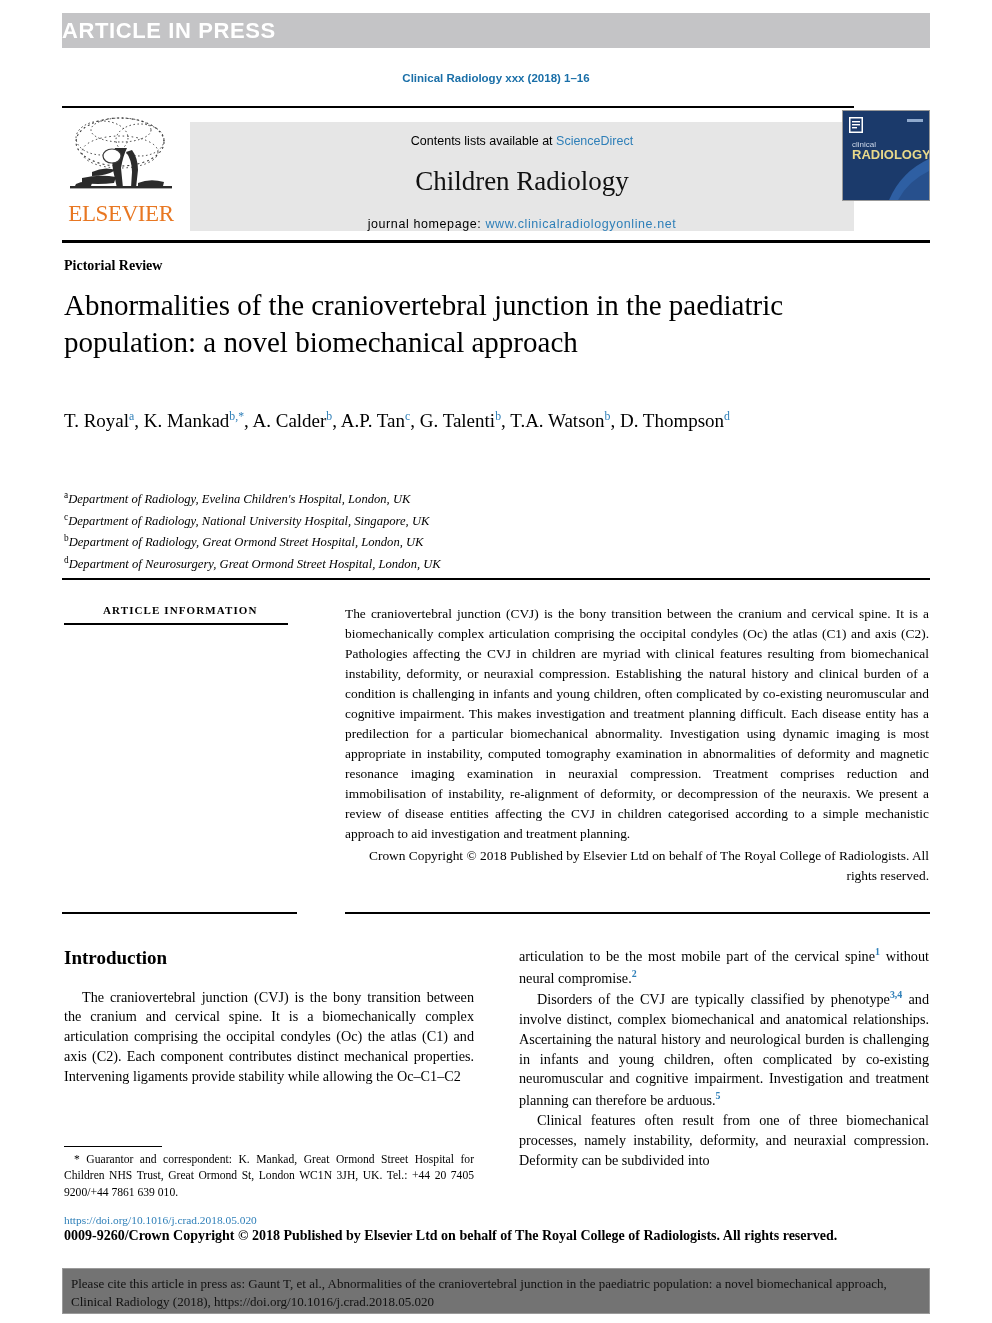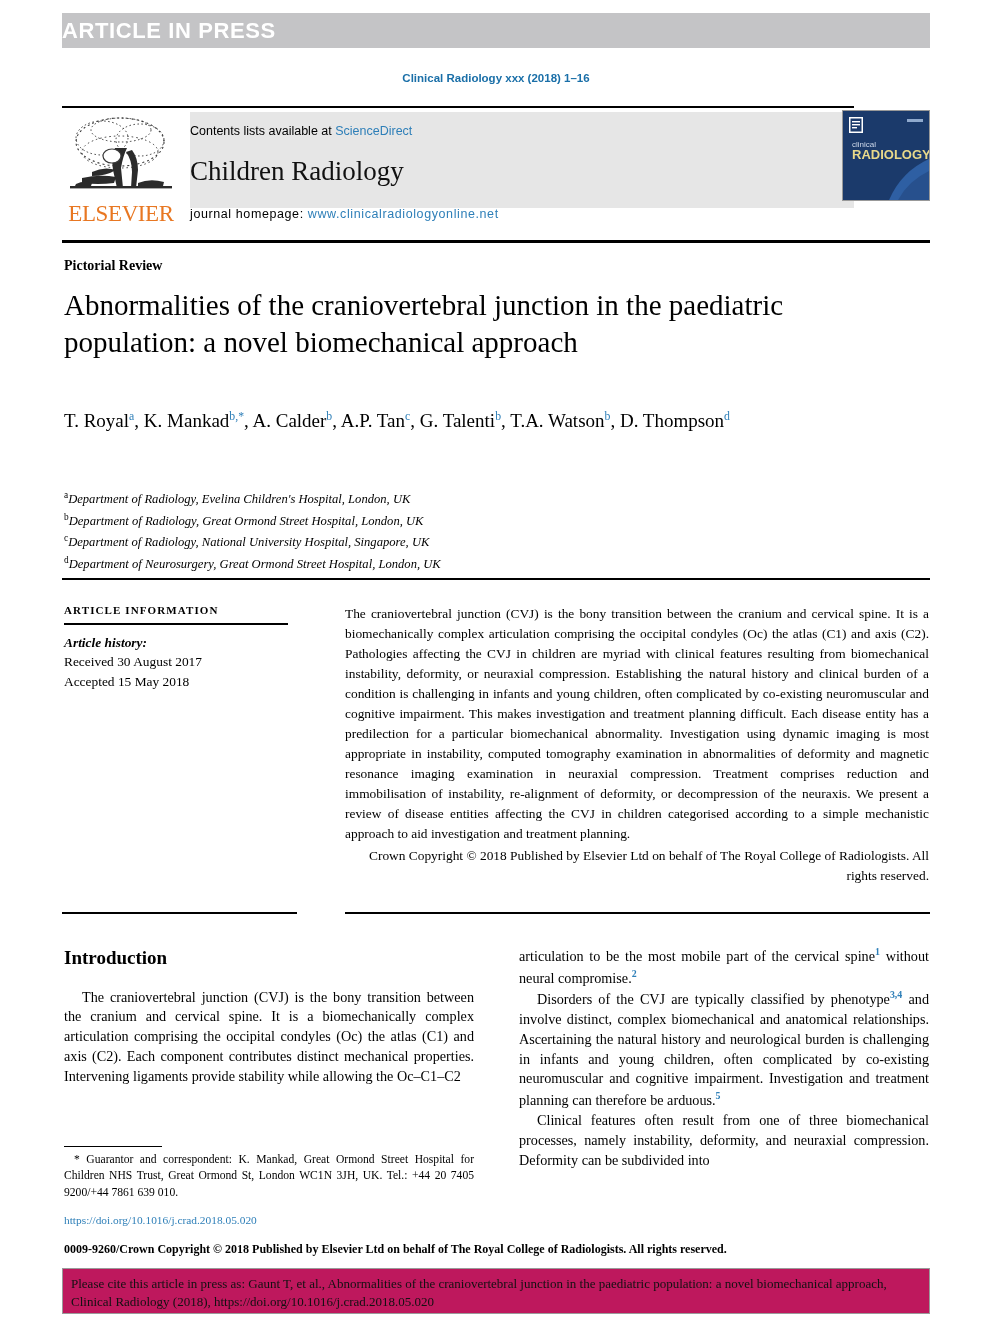--- a/index.html
+++ b/index.html
@@ -87,24 +87,25 @@
     width: 118px;
     text-align: center;
     color: #e87722;
     font-family: "Liberation Serif", serif;
     font-size: 23px;
     letter-spacing: -0.4px;
   }
   .contents-box {
     position: absolute;
     left: 128px;
-    top: 2px;
+    top: 12px;
     width: 664px;
-    height: 96px;
+    height: 109px;
     background: #e6e6e6;
+    text-align: center;
   }
   .contents-line {
     margin-top: 12px;
     font-family: "Liberation Sans", sans-serif;
     font-size: 12.5px;
     color: #000;
   }
   .sd-link { color: #2e7fb8; }
   .journal-name {
     margin-top: 18px;
@@ -213,20 +214,21 @@
     position: absolute;
     left: 64px;
     top: 604px;
     width: 248px;
   }
   .artinfo-head {
     font-family: "Liberation Serif", serif;
     font-size: 11px;
     font-weight: bold;
     letter-spacing: 1.1px;
+    margin-left: 39px;
   }
   .artinfo-rule {
     margin-top: 7px;
     width: 224px;
     height: 1.5px;
     background: #000;
   }
   .artinfo-body {
     margin-top: 8px;
     font-family: "Liberation Serif", serif;
@@ -322,35 +324,35 @@
     left: 64px;
     top: 1214px;
     width: 866px;
   }
   .doi-link {
     font-family: "Liberation Serif", serif;
     font-size: 11.4px;
     color: #2e7fb8;
   }
   .issn-line {
-    margin-top: 16px;
-    font-family: "Liberation Serif", serif;
-    font-size: 12px;
+    margin-top: 2px;
+    font-family: "Liberation Serif", serif;
+    font-size: 14px;
     font-weight: bold;
   }
 
   
   .cite-box {
     position: absolute;
     left: 62px;
     top: 1268px;
     width: 868px;
     height: 46px;
     border: 1.5px solid #9a9a9a;
-    background: #be185d;
+    background: #737373;
     box-sizing: border-box;
     padding: 6px 8px 8px 8px;
   }
   .cite-text {
     font-family: "Liberation Serif", serif;
     font-size: 13px;
     line-height: 1.36;
     color: #111;
   }
 </style>
@@ -428,35 +430,30 @@
 <div class="masthead-rule-bottom"></div>
 
 <div class="article-type">Pictorial Review</div>
 
 <h1 class="paper-title">Abnormalities of the craniovertebral junction in the paediatric population: a novel biomechanical approach</h1>
 
 <div class="authors" id="author-list"><span>T. Royal</span><sup>a</sup><span>, </span><span>K. Mankad</span><sup>b,*</sup><span>, </span><span>A. Calder</span><sup>b</sup><span>, </span><span>A.P. Tan</span><sup>c</sup><span>, </span><span>G. Talenti</span><sup>b</sup><span>, </span><span>T.A. Watson</span><sup>b</sup><span>, </span><span>D. Thompson</span><sup>d</sup></div>
 
 <div class="affiliations" id="affiliation-list">
     <div><span class="aff-mark">a</span><span>Department of Radiology, Evelina Children's Hospital, London, UK</span></div>
+    <div><span class="aff-mark">c</span><span>Department of Radiology, National University Hospital, Singapore, UK</span></div>
     <div><span class="aff-mark">b</span><span>Department of Radiology, Great Ormond Street Hospital, London, UK</span></div>
-    <div><span class="aff-mark">c</span><span>Department of Radiology, National University Hospital, Singapore, UK</span></div>
     <div><span class="aff-mark">d</span><span>Department of Neurosurgery, Great Ormond Street Hospital, London, UK</span></div>
   </div>
 
 <div class="rule-abstract-top"></div>
 
 <div class="artinfo">
   <div class="artinfo-head">ARTICLE INFORMATION</div>
   <div class="artinfo-rule"></div>
-  <div class="artinfo-body">
-    <div class="lab">Article history:</div>
-    <div>Received 30 August 2017</div>
-    <div>Accepted 15 May 2018</div>
-  </div>
 </div>
 
 <div class="abstract">
   <p>The craniovertebral junction (CVJ) is the bony transition between the cranium and cervical spine. It is a biomechanically complex articulation comprising the occipital condyles (Oc) the atlas (C1) and axis (C2). Pathologies affecting the CVJ in children are myriad with clinical features resulting from biomechanical instability, deformity, or neuraxial compression. Establishing the natural history and clinical burden of a condition is challenging in infants and young children, often complicated by co-existing neuromuscular and cognitive impairment. This makes investigation and treatment planning difficult. Each disease entity has a predilection for a particular biomechanical abnormality. Investigation using dynamic imaging is most appropriate in instability, computed tomography examination in abnormalities of deformity and magnetic resonance imaging examination in neuraxial compression. Treatment comprises reduction and immobilisation of instability, re-alignment of deformity, or decompression of the neuraxis. We present a review of disease entities affecting the CVJ in children categorised according to a simple mechanistic approach to aid investigation and treatment planning.</p>
   <p class="copyright">Crown Copyright © 2018 Published by Elsevier Ltd on behalf of The Royal College of Radiologists. All rights reserved.</p>
 </div>
 
 <div class="rule-abs-bot-left"></div>
 <div class="rule-abs-bot-right"></div>
 

